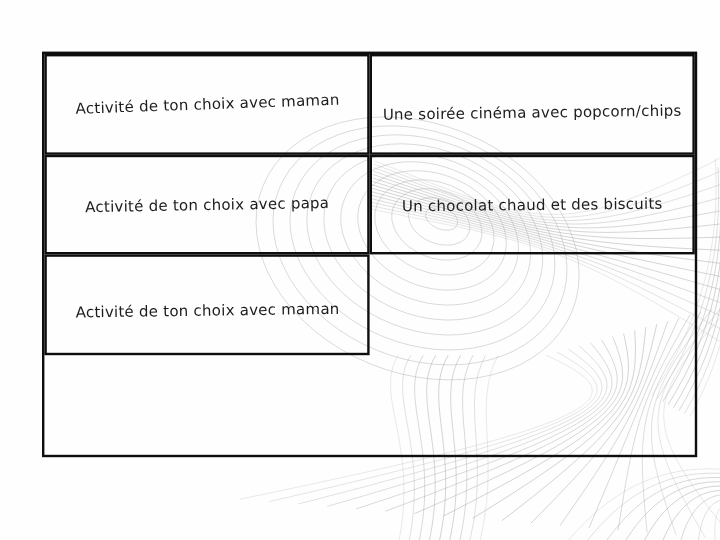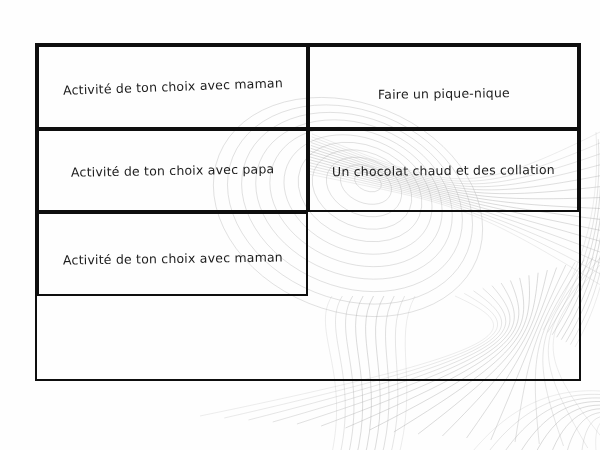--- a/index.html
+++ b/index.html
@@ -134,26 +134,26 @@
       <path d="M 564 465 C 571.5 424, 588.5 408.5, 612 413" fill="none" stroke="#a8a8a8" stroke-width="0.7" opacity="0.5121320343559642"></path>
       <path d="M 581 465 C 581.75 428, 593.25 412.25, 612 416.5" fill="none" stroke="#a8a8a8" stroke-width="0.7" opacity="0.41480502970952693"></path>
       <path d="M 598 465 C 592 432, 598 416, 612 420" fill="none" stroke="#a8a8a8" stroke-width="0.7" opacity="0.30000000000000004"></path>
     </svg>
 
   <div class="card-grid">
     <div class="card">
       <span class="card-label">Activité de ton choix avec maman</span>
     </div>
     <div class="card">
-      <span class="card-label">Faire un pique-nique</span>
+      <span class="card-label">Une soirée cinéma avec popcorn/chips</span>
     </div>
     <div class="card">
       <span class="card-label">Activité de ton choix avec papa</span>
     </div>
     <div class="card">
-      <span class="card-label">Un chocolat chaud et des collation</span>
+      <span class="card-label">Un chocolat chaud et des biscuits</span>
     </div>
     <div class="card">
       <span class="card-label">Activité de ton choix avec maman</span>
     </div>
   </div>
 
 </div>
 
 </body></html>

